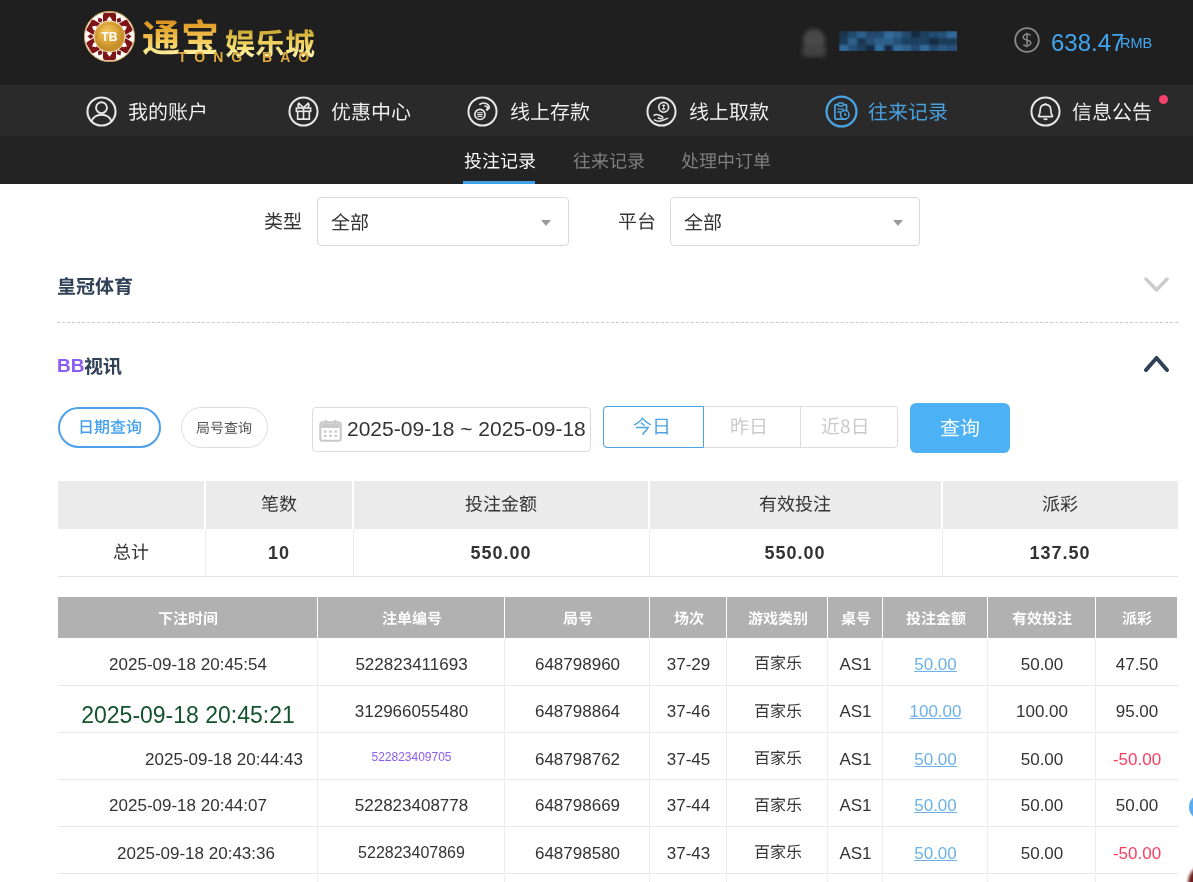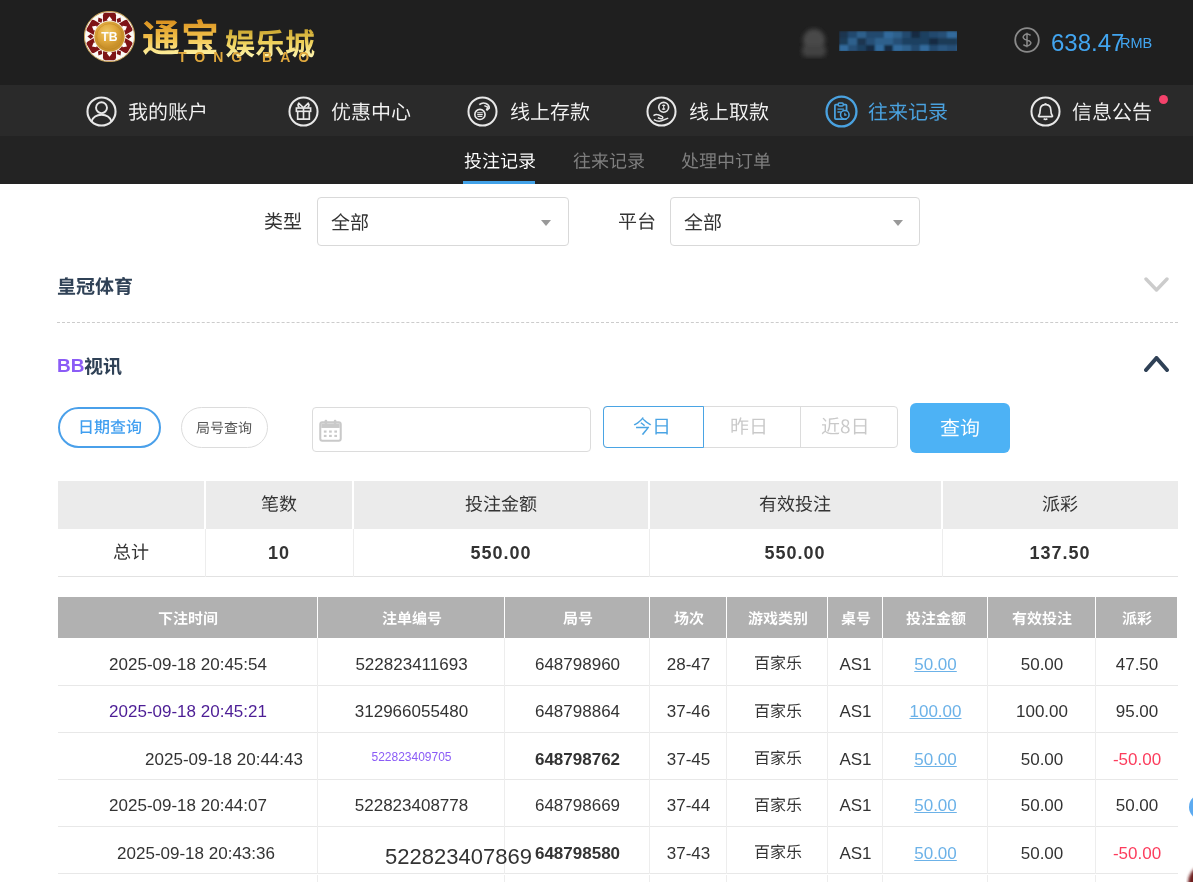--- a/index.html
+++ b/index.html
@@ -318,20 +318,21 @@
 <rect x="11.6" y="0.6" width="2" height="3.6" rx="0.8"></rect>
 <g>
 <rect x="3.8" y="9" width="2.1" height="1.7"></rect>
         <rect x="7.9" y="9" width="2.1" height="1.7"></rect>
         <rect x="12" y="9" width="2.1" height="1.7"></rect>
 <rect x="3.8" y="12.4" width="2.1" height="1.7"></rect>
         <rect x="7.9" y="12.4" width="2.1" height="1.7"></rect>
         <rect x="12" y="12.4" width="2.1" height="1.7"></rect>
 </g>
 </svg>
+    <div class="lat" style="left:347px;top:417px;font-size:21px;color:#333;letter-spacing:0px">2025-09-18 ~ 2025-09-18</div>
     <div class="abs" style="left:603px;top:406px;width:295px;height:42px;border:1px solid #dcdcdc;border-radius:4px"></div>
     <div class="abs" style="left:703px;top:406px;width:1px;height:42px;background:#dcdcdc"></div>
     <div class="abs" style="left:800px;top:406px;width:1px;height:42px;background:#dcdcdc"></div>
     <div class="abs" style="left:603px;top:406px;width:101px;height:42px;border:1px solid #4aa4e4;border-radius:4px 0 0 4px"></div>
     <svg style="position:absolute;left:633.0px;top:417px" width="39" height="20" viewBox="0 0 39 20" fill="#4aa4e4">
       <use href="#g400_4eca" transform="matrix(0.0190,0,0,-0.0190,0.0,16.3)"></use>
       <use href="#g400_65e5" transform="matrix(0.0190,0,0,-0.0190,19.0,16.3)"></use>
     </svg>
     <svg style="position:absolute;left:730.0px;top:417px" width="39" height="20" viewBox="0 0 39 20" fill="#c9c9c9">
       <use href="#g400_6628" transform="matrix(0.0190,0,0,-0.0190,0.0,16.3)"></use>
@@ -445,40 +446,40 @@
     <div class="abs" style="left:504px;top:638px;width:1px;height:48px;background:#ededed"></div>
     <div class="abs" style="left:649px;top:638px;width:1px;height:48px;background:#ededed"></div>
     <div class="abs" style="left:726px;top:638px;width:1px;height:48px;background:#ededed"></div>
     <div class="abs" style="left:827px;top:638px;width:1px;height:48px;background:#ededed"></div>
     <div class="abs" style="left:882px;top:638px;width:1px;height:48px;background:#ededed"></div>
     <div class="abs" style="left:987px;top:638px;width:1px;height:48px;background:#ededed"></div>
     <div class="abs" style="left:1095px;top:638px;width:1px;height:48px;background:#ededed"></div>
     <div class="lat" style="left:188.0px;top:655px;font-size:17px;color:#333;transform:translateX(-50%);">2025-09-18 20:45:54</div>
     <div class="lat" style="left:411.5px;top:655px;font-size:17px;color:#333;transform:translateX(-50%);">522823411693</div>
     <div class="lat" style="left:577.5px;top:655px;font-size:17px;color:#333;transform:translateX(-50%);">648798960</div>
-    <div class="lat" style="left:688.5px;top:655px;font-size:17px;color:#333;transform:translateX(-50%);">28-47</div>
+    <div class="lat" style="left:688.5px;top:655px;font-size:17px;color:#333;transform:translateX(-50%);">37-29</div>
     <svg style="position:absolute;left:753.5px;top:655.0px" width="49" height="17" viewBox="0 0 49 17" fill="#333">
       <use href="#g400_767e" transform="matrix(0.0160,0,0,-0.0160,0.0,13.8)"></use>
       <use href="#g400_5bb6" transform="matrix(0.0160,0,0,-0.0160,16.0,13.8)"></use>
       <use href="#g400_4e50" transform="matrix(0.0160,0,0,-0.0160,32.0,13.8)"></use>
     </svg>
     <div class="lat" style="left:855.5px;top:655px;font-size:17px;color:#333;transform:translateX(-50%);">AS1</div>
     <div class="lat" style="left:935.5px;top:655px;font-size:17px;color:#6cb2e8;transform:translateX(-50%);text-decoration:underline">50.00</div>
     <div class="lat" style="left:1042.0px;top:655px;font-size:17px;color:#333;transform:translateX(-50%);">50.00</div>
     <div class="lat" style="left:1137.0px;top:655px;font-size:17px;color:#333;transform:translateX(-50%);">47.50</div>
     <div class="abs" style="left:58px;top:686px;width:1120px;height:47px;border-bottom:1px solid #e8e8e8"></div>
     <div class="abs" style="left:317px;top:686px;width:1px;height:47px;background:#ededed"></div>
     <div class="abs" style="left:504px;top:686px;width:1px;height:47px;background:#ededed"></div>
     <div class="abs" style="left:649px;top:686px;width:1px;height:47px;background:#ededed"></div>
     <div class="abs" style="left:726px;top:686px;width:1px;height:47px;background:#ededed"></div>
     <div class="abs" style="left:827px;top:686px;width:1px;height:47px;background:#ededed"></div>
     <div class="abs" style="left:882px;top:686px;width:1px;height:47px;background:#ededed"></div>
     <div class="abs" style="left:987px;top:686px;width:1px;height:47px;background:#ededed"></div>
     <div class="abs" style="left:1095px;top:686px;width:1px;height:47px;background:#ededed"></div>
-    <div class="lat" style="left:188.0px;top:702px;font-size:17px;color:#4c1d95;transform:translateX(-50%);text-align:right;">2025-09-18 20:45:21</div>
+    <div class="lat" style="left:188.0px;top:702px;font-size:23px;color:#14532d;transform:translateX(-50%);text-align:right;">2025-09-18 20:45:21</div>
     <div class="lat" style="left:411.5px;top:702px;font-size:17px;color:#333;transform:translateX(-50%);">312966055480</div>
     <div class="lat" style="left:577.5px;top:702px;font-size:17px;color:#333;transform:translateX(-50%);">648798864</div>
     <div class="lat" style="left:688.5px;top:702px;font-size:17px;color:#333;transform:translateX(-50%);">37-46</div>
     <svg style="position:absolute;left:753.5px;top:702.5px" width="49" height="17" viewBox="0 0 49 17" fill="#333">
       <use href="#g400_767e" transform="matrix(0.0160,0,0,-0.0160,0.0,13.8)"></use>
       <use href="#g400_5bb6" transform="matrix(0.0160,0,0,-0.0160,16.0,13.8)"></use>
       <use href="#g400_4e50" transform="matrix(0.0160,0,0,-0.0160,32.0,13.8)"></use>
     </svg>
     <div class="lat" style="left:855.5px;top:702px;font-size:17px;color:#333;transform:translateX(-50%);">AS1</div>
     <div class="lat" style="left:935.5px;top:702px;font-size:17px;color:#6cb2e8;transform:translateX(-50%);text-decoration:underline">100.00</div>
@@ -488,21 +489,21 @@
     <div class="abs" style="left:317px;top:733px;width:1px;height:47px;background:#ededed"></div>
     <div class="abs" style="left:504px;top:733px;width:1px;height:47px;background:#ededed"></div>
     <div class="abs" style="left:649px;top:733px;width:1px;height:47px;background:#ededed"></div>
     <div class="abs" style="left:726px;top:733px;width:1px;height:47px;background:#ededed"></div>
     <div class="abs" style="left:827px;top:733px;width:1px;height:47px;background:#ededed"></div>
     <div class="abs" style="left:882px;top:733px;width:1px;height:47px;background:#ededed"></div>
     <div class="abs" style="left:987px;top:733px;width:1px;height:47px;background:#ededed"></div>
     <div class="abs" style="left:1095px;top:733px;width:1px;height:47px;background:#ededed"></div>
     <div class="lat" style="left:188.0px;top:750px;font-size:17px;color:#333;transform:translateX(-50%);margin-left:36px;">2025-09-18 20:44:43</div>
     <div class="lat" style="left:411.5px;top:750px;font-size:12px;color:#8b5cf6;transform:translateX(-50%);">522823409705</div>
-    <div class="lat" style="left:577.5px;top:750px;font-size:17px;color:#333;transform:translateX(-50%);font-weight:bold;">648798762</div>
+    <div class="lat" style="left:577.5px;top:750px;font-size:17px;color:#333;transform:translateX(-50%);">648798762</div>
     <div class="lat" style="left:688.5px;top:750px;font-size:17px;color:#333;transform:translateX(-50%);">37-45</div>
     <svg style="position:absolute;left:753.5px;top:749.5px" width="49" height="17" viewBox="0 0 49 17" fill="#333">
       <use href="#g400_767e" transform="matrix(0.0160,0,0,-0.0160,0.0,13.8)"></use>
       <use href="#g400_5bb6" transform="matrix(0.0160,0,0,-0.0160,16.0,13.8)"></use>
       <use href="#g400_4e50" transform="matrix(0.0160,0,0,-0.0160,32.0,13.8)"></use>
     </svg>
     <div class="lat" style="left:855.5px;top:750px;font-size:17px;color:#333;transform:translateX(-50%);">AS1</div>
     <div class="lat" style="left:935.5px;top:750px;font-size:17px;color:#6cb2e8;transform:translateX(-50%);text-decoration:underline">50.00</div>
     <div class="lat" style="left:1042.0px;top:750px;font-size:17px;color:#333;transform:translateX(-50%);">50.00</div>
     <div class="lat" style="left:1137.0px;top:750px;font-size:17px;color:#fc3c5c;transform:translateX(-50%);">-50.00</div>
@@ -531,22 +532,22 @@
     <div class="abs" style="left:58px;top:827px;width:1120px;height:47px;border-bottom:1px solid #e8e8e8"></div>
     <div class="abs" style="left:317px;top:827px;width:1px;height:47px;background:#ededed"></div>
     <div class="abs" style="left:504px;top:827px;width:1px;height:47px;background:#ededed"></div>
     <div class="abs" style="left:649px;top:827px;width:1px;height:47px;background:#ededed"></div>
     <div class="abs" style="left:726px;top:827px;width:1px;height:47px;background:#ededed"></div>
     <div class="abs" style="left:827px;top:827px;width:1px;height:47px;background:#ededed"></div>
     <div class="abs" style="left:882px;top:827px;width:1px;height:47px;background:#ededed"></div>
     <div class="abs" style="left:987px;top:827px;width:1px;height:47px;background:#ededed"></div>
     <div class="abs" style="left:1095px;top:827px;width:1px;height:47px;background:#ededed"></div>
     <div class="lat" style="left:188.0px;top:844px;font-size:17px;color:#333;transform:translateX(-50%);margin-left:8px;">2025-09-18 20:43:36</div>
-    <div class="lat" style="left:411.5px;top:844px;font-size:22px;color:#333;transform:translateX(-50%);margin-left:47px;">522823407869</div>
-    <div class="lat" style="left:577.5px;top:844px;font-size:17px;color:#333;transform:translateX(-50%);font-weight:bold;">648798580</div>
+    <div class="lat" style="left:411.5px;top:844px;font-size:16px;color:#333;transform:translateX(-50%);">522823407869</div>
+    <div class="lat" style="left:577.5px;top:844px;font-size:17px;color:#333;transform:translateX(-50%);">648798580</div>
     <div class="lat" style="left:688.5px;top:844px;font-size:17px;color:#333;transform:translateX(-50%);">37-43</div>
     <svg style="position:absolute;left:753.5px;top:843.5px" width="49" height="17" viewBox="0 0 49 17" fill="#333">
       <use href="#g400_767e" transform="matrix(0.0160,0,0,-0.0160,0.0,13.8)"></use>
       <use href="#g400_5bb6" transform="matrix(0.0160,0,0,-0.0160,16.0,13.8)"></use>
       <use href="#g400_4e50" transform="matrix(0.0160,0,0,-0.0160,32.0,13.8)"></use>
     </svg>
     <div class="lat" style="left:855.5px;top:844px;font-size:17px;color:#333;transform:translateX(-50%);">AS1</div>
     <div class="lat" style="left:935.5px;top:844px;font-size:17px;color:#6cb2e8;transform:translateX(-50%);text-decoration:underline">50.00</div>
     <div class="lat" style="left:1042.0px;top:844px;font-size:17px;color:#333;transform:translateX(-50%);">50.00</div>
     <div class="lat" style="left:1137.0px;top:844px;font-size:17px;color:#fc3c5c;transform:translateX(-50%);">-50.00</div>

